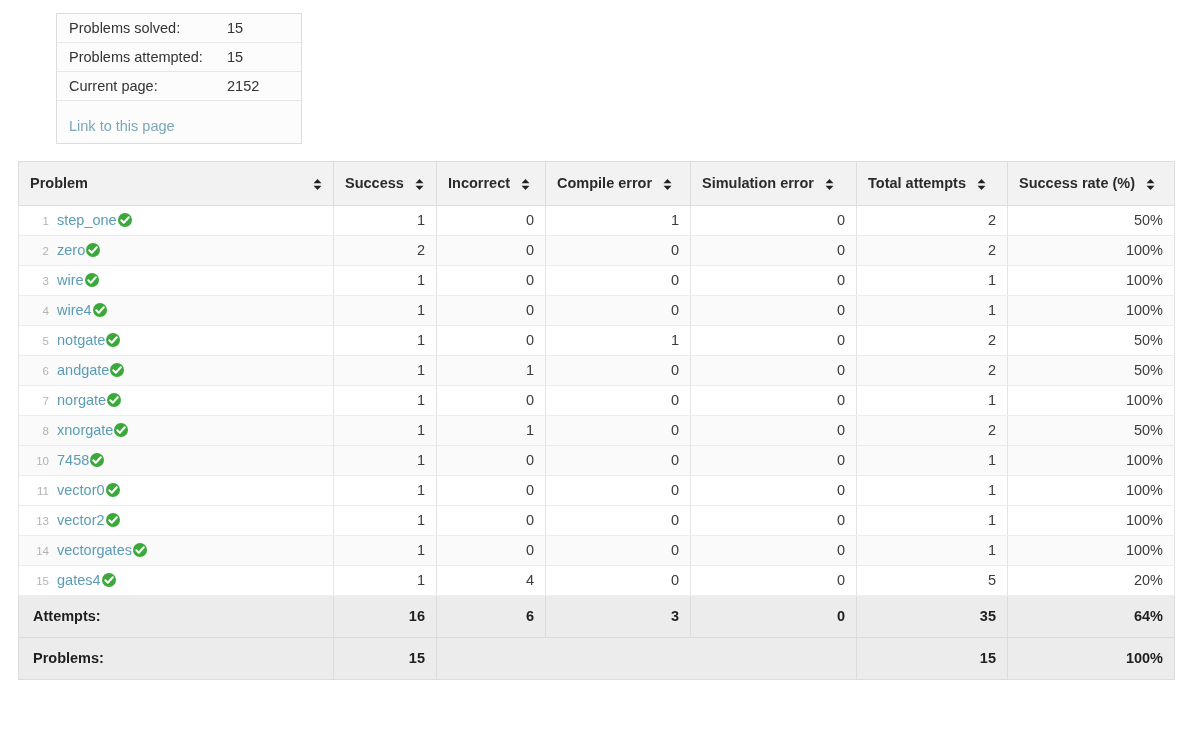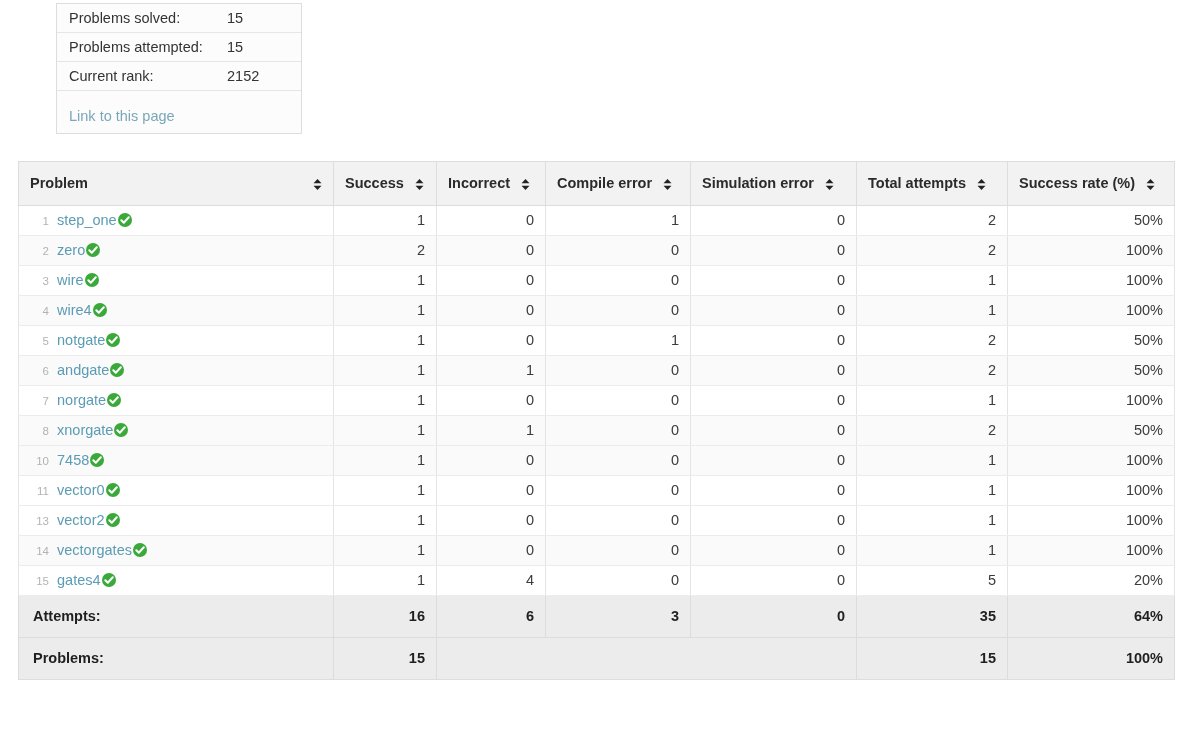--- a/index.html
+++ b/index.html
@@ -14,21 +14,21 @@
     font-family: "Liberation Sans", sans-serif;
     font-size: 14px;
     color: #333333;
     overflow: hidden;
   }
 
   
   .info-box {
     position: absolute;
     left: 56px;
-    top: 3px;
+    top: 13px;
     width: 244px;
     border: 1px solid #dddddd;
     border-collapse: collapse;
     background: #fcfcfc;
     font-size: 14.5px;
   }
   .info-box table {
     border-collapse: collapse;
     width: 100%;
   }
@@ -163,21 +163,21 @@
     <tbody>
       <tr>
         <td>Problems solved:</td>
         <td class="val">15</td>
       </tr>
       <tr>
         <td>Problems attempted:</td>
         <td class="val">15</td>
       </tr>
       <tr>
-        <td>Current rank:</td>
+        <td>Current page:</td>
         <td class="val">2152</td>
       </tr>
       <tr>
         <td class="link-cell" colspan="2">
           <a class="info-link" href="#">Link to this page</a>
         </td>
       </tr>
     </tbody>
   </table>
 </div>

